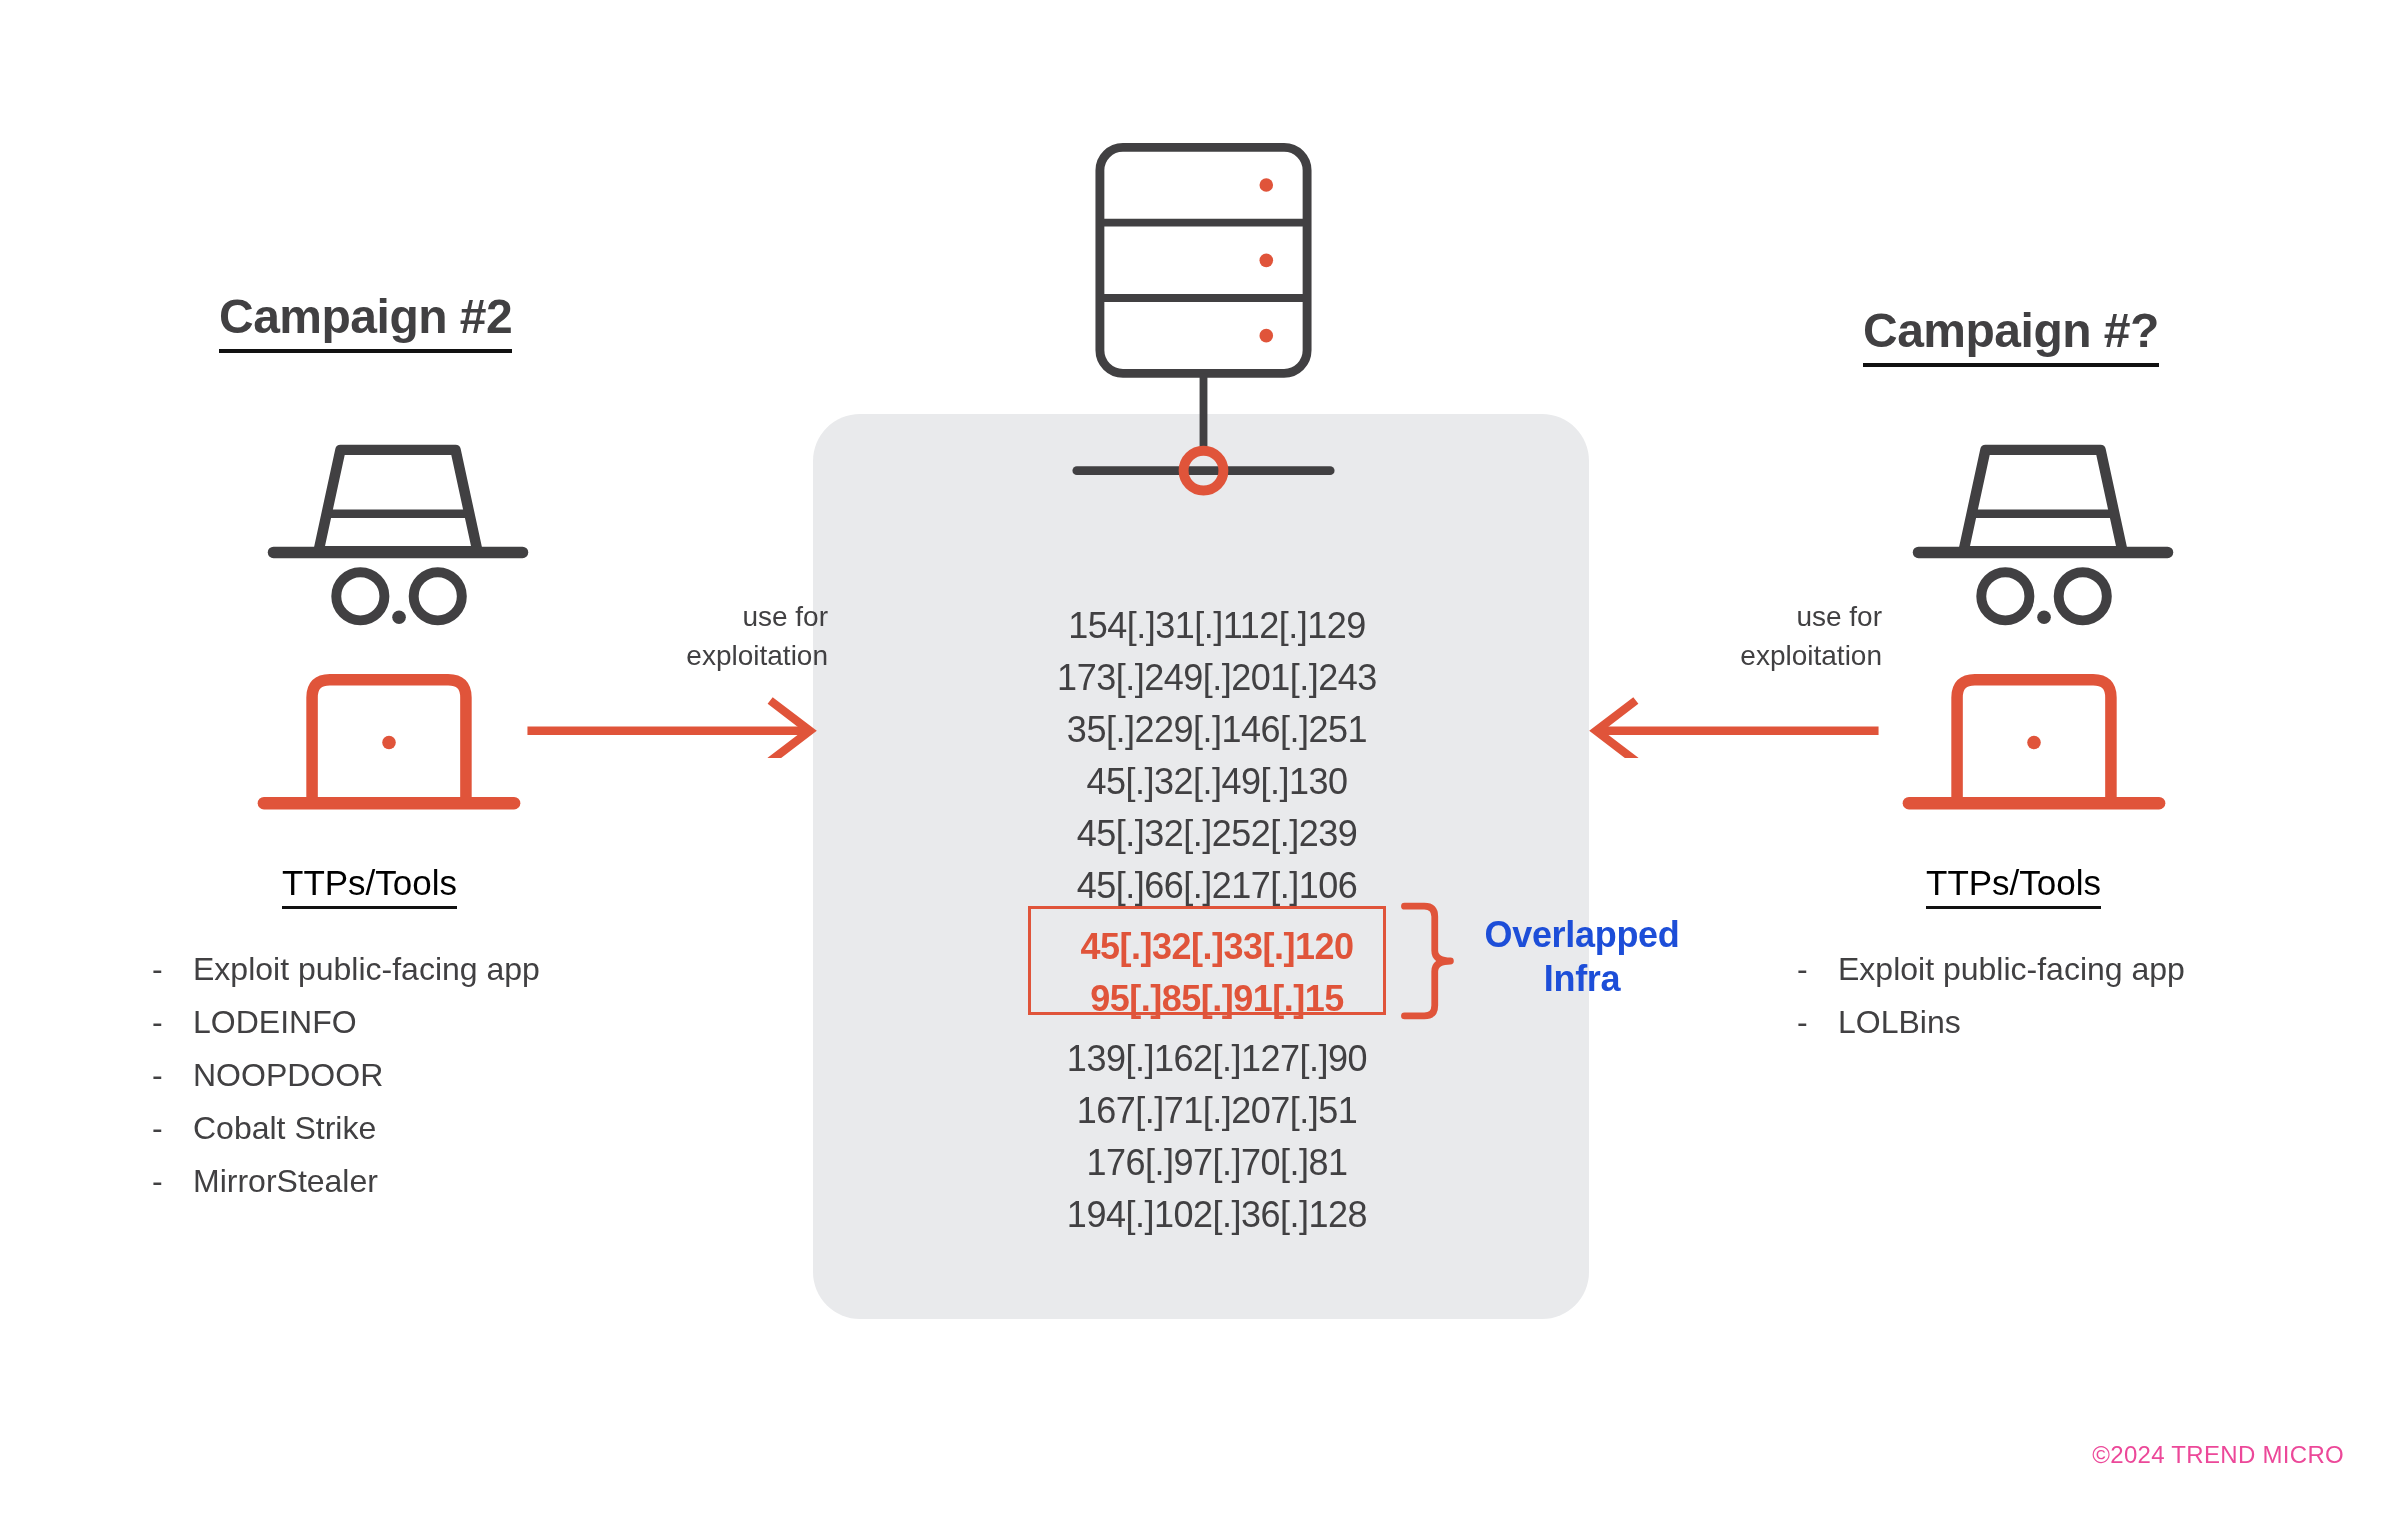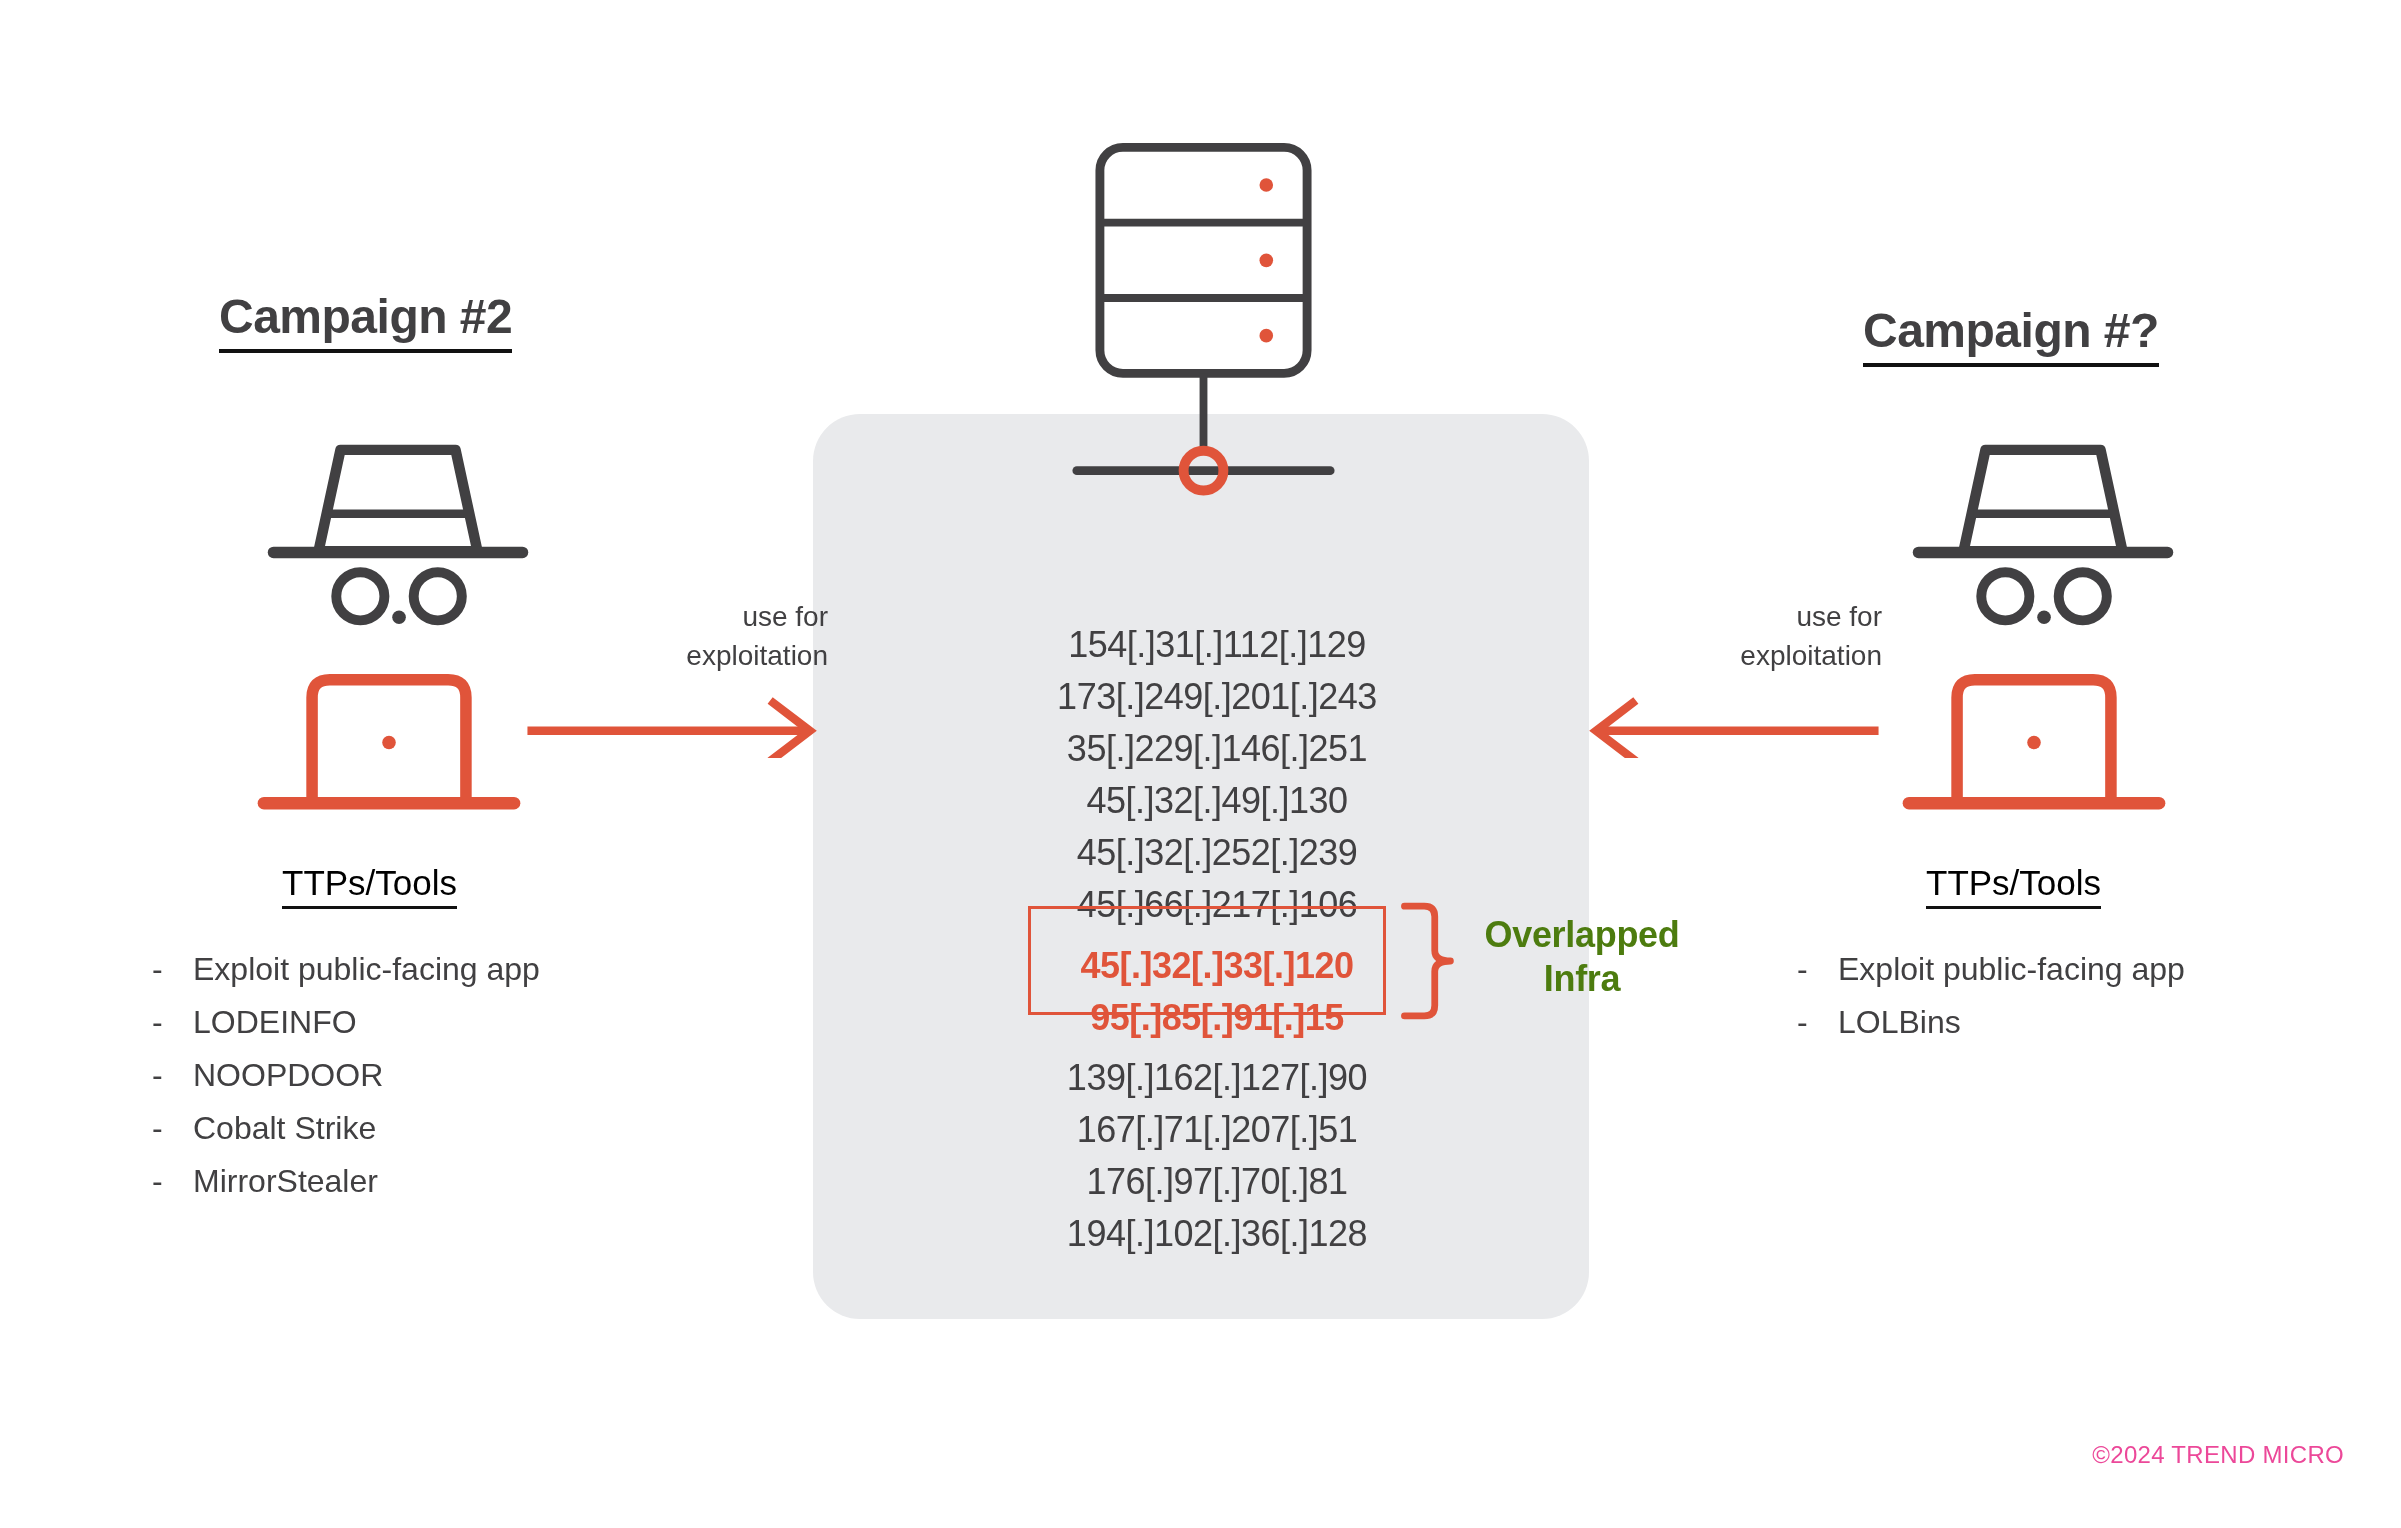--- a/index.html
+++ b/index.html
@@ -109,21 +109,21 @@
   }
   .arrow-svg { display: block; margin-top: 14.7px; }
 
   
   #server-icon { position: absolute; left: 1062px; top: 140px; width: 283px; height: 361px; }
 
   
   #ip-list {
     position: absolute;
     left: 813px;
-    top: 619px;
+    top: 600px;
     width: 776px;
     text-align: center;
     padding-left: 32px;
   }
   .ip-row {
     font-size: 36px;
     line-height: 52px;
     color: #414042;
     white-space: nowrap;
     letter-spacing: -0.5px;
@@ -154,21 +154,21 @@
     height: 118px;
   }
   #overlap-label {
     position: absolute;
     left: 1451px;
     top: 913px;
     width: 262px;
     font-size: 36px;
     font-weight: bold;
     line-height: 44px;
-    color: #4d7c0f;
+    color: #1d4ed8;
     text-align: center;
     letter-spacing: -0.3px;
   }
 
   
   #copyright {
     position: absolute;
     right: 57px;
     bottom: 59px;
     font-size: 24px;

